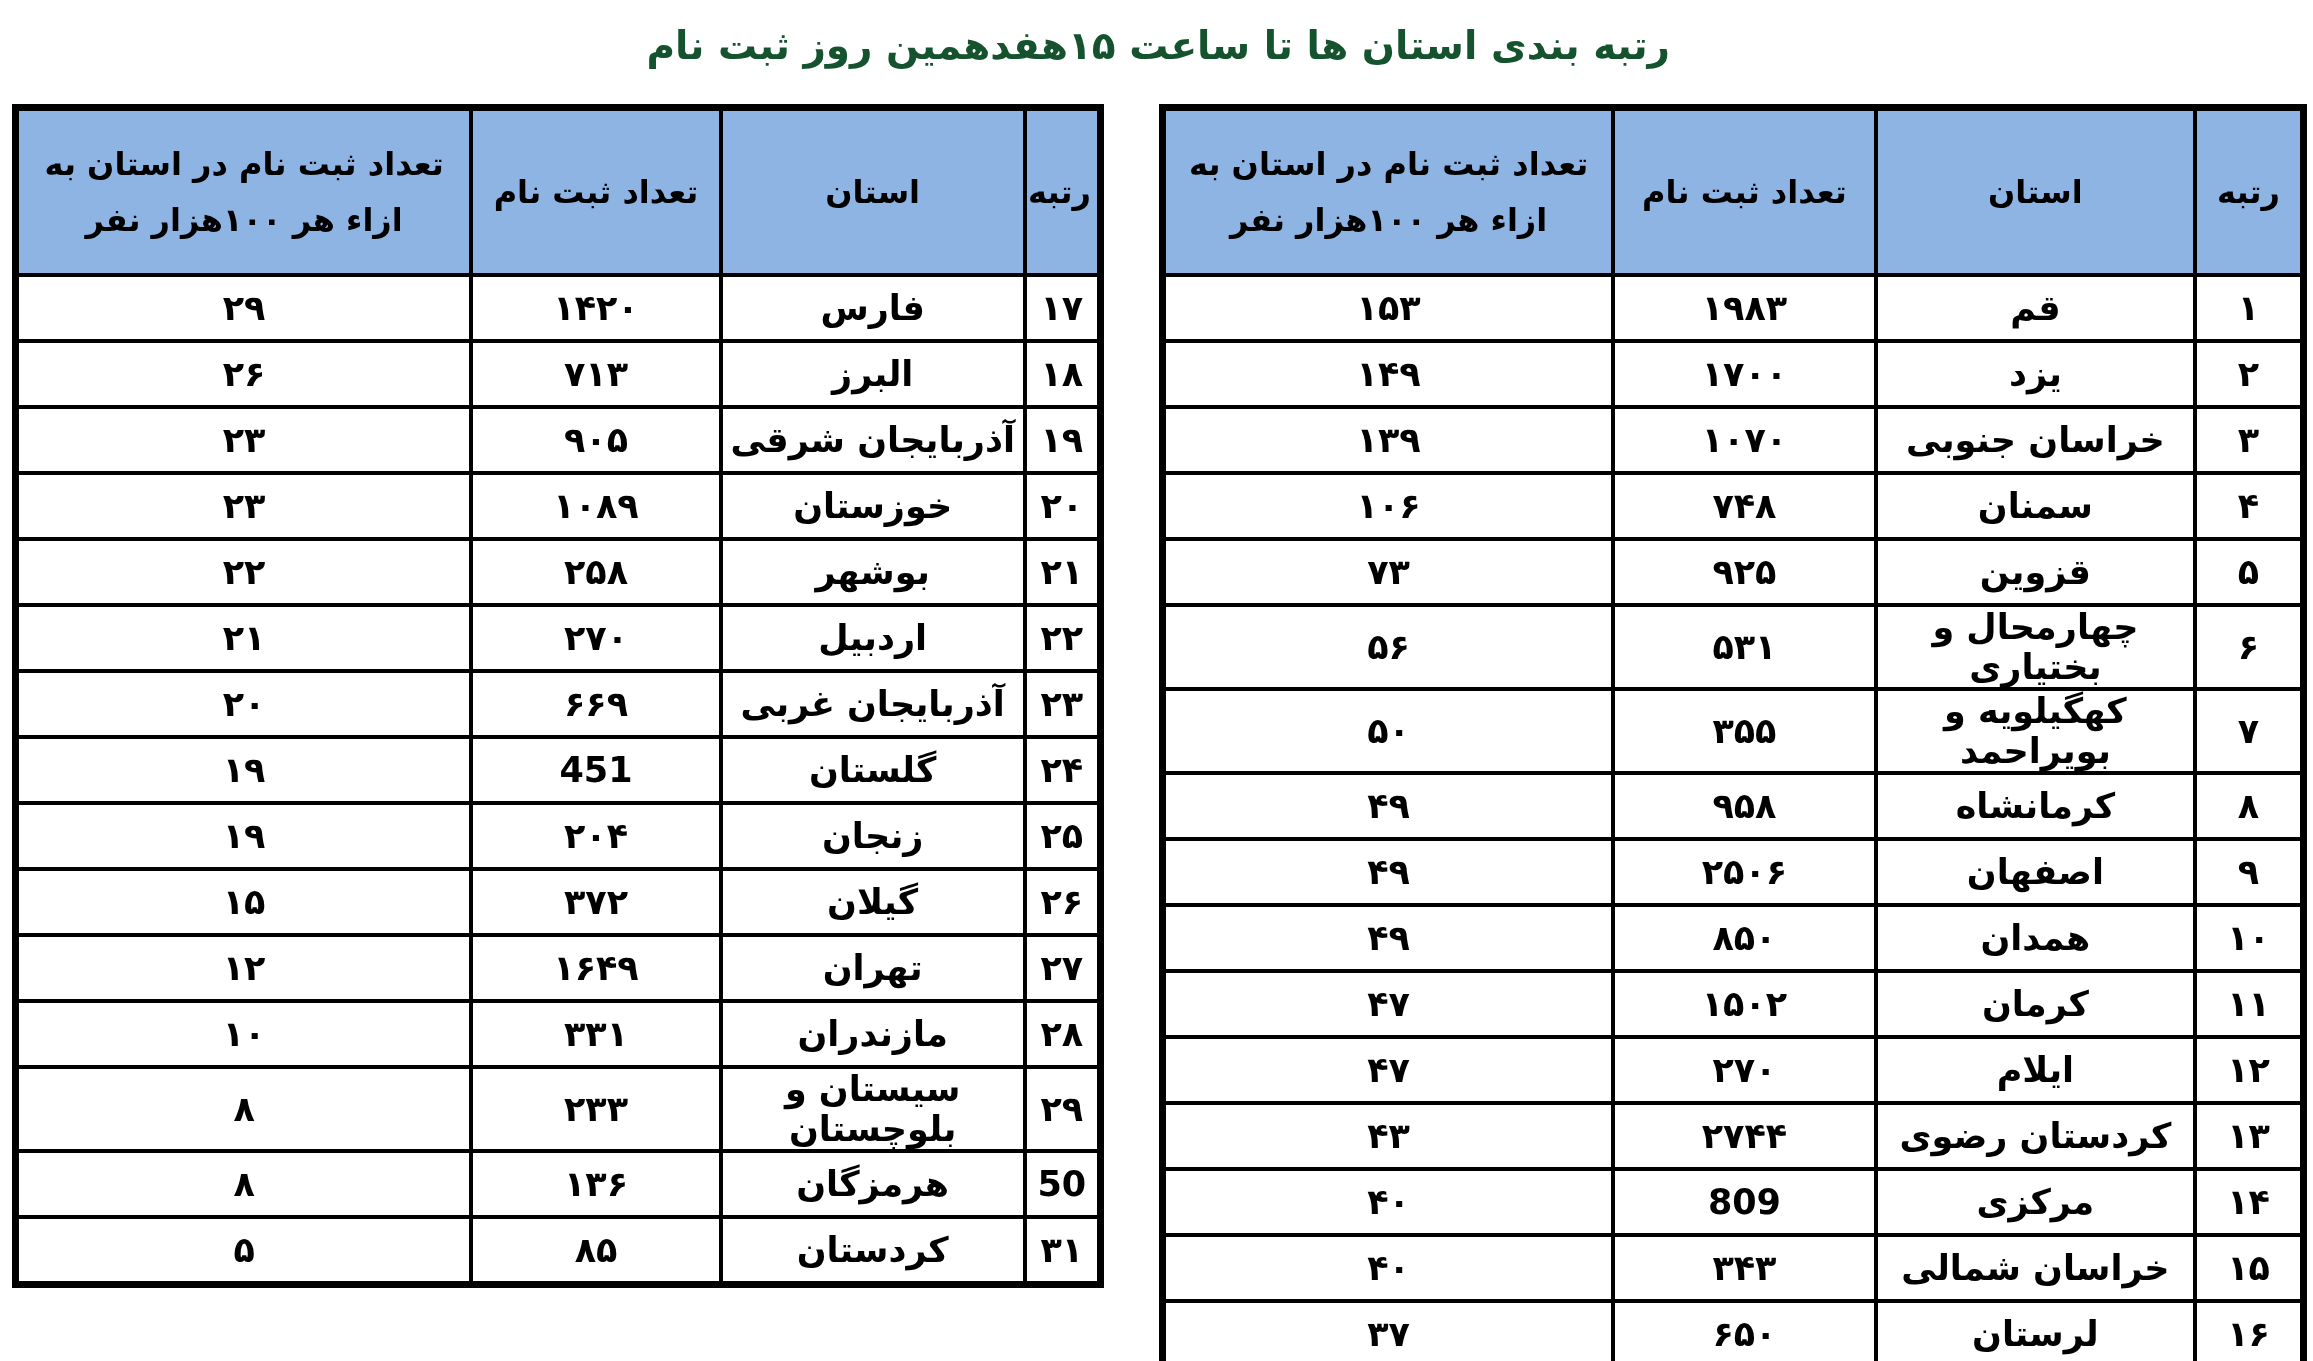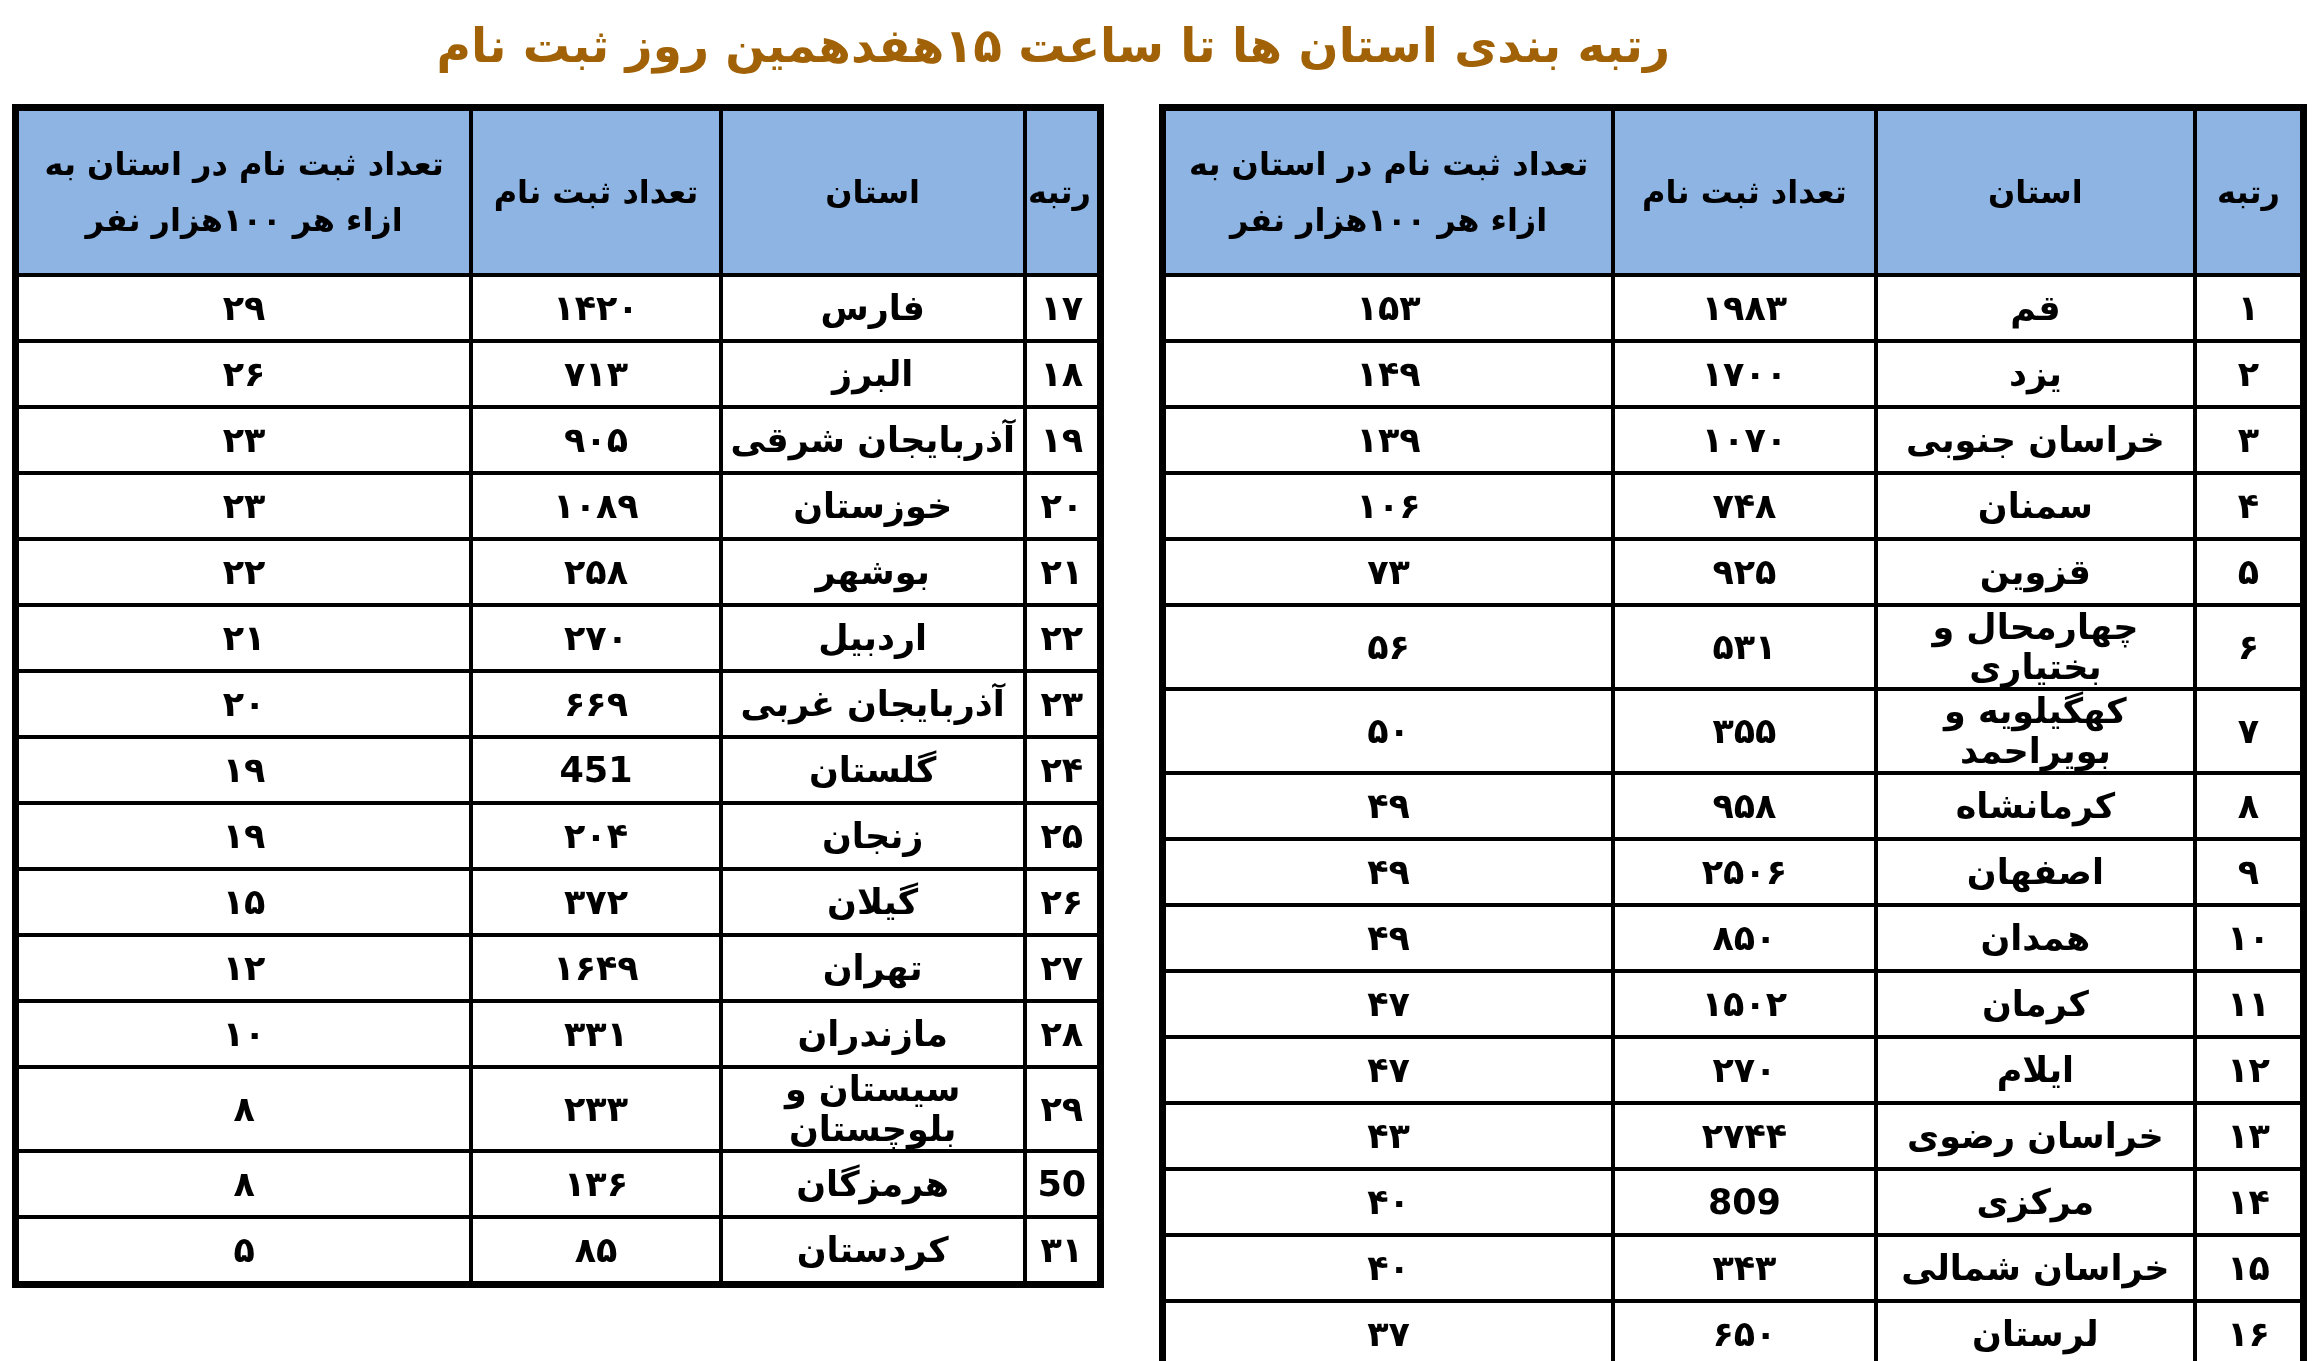--- a/index.html
+++ b/index.html
@@ -15,23 +15,23 @@
     background:#ffffff;
     overflow:hidden;
   }
   .page-title{
     position:absolute;
     top:6px;
     left:830px;
     width:840px;
     height:80px;
     text-align:center;
-    font-size:47px;
+    font-size:39px;
     font-weight:bold;
-    color:#a16207;
+    color:#14532d;
     white-space:nowrap;
     line-height:80px;
   }
   .tbl-wrap{position:absolute; top:104px;}
   .tbl-wrap.left-table{left:12px; width:1092px;}
   .tbl-wrap.right-table{left:1159px; width:1148px;}
   table.rank-table{
     width:100%;
     border-collapse:collapse;
     table-layout:fixed;
@@ -152,21 +152,21 @@
             <td>۴۷</td>
           </tr>
           <tr>
             <td>۱۲</td>
             <td>ایلام</td>
             <td>۲۷۰</td>
             <td>۴۷</td>
           </tr>
           <tr>
             <td>۱۳</td>
-            <td>خراسان رضوی</td>
+            <td>کردستان رضوی</td>
             <td>۲۷۴۴</td>
             <td>۴۳</td>
           </tr>
           <tr>
             <td>۱۴</td>
             <td>مرکزی</td>
             <td>809</td>
             <td>۴۰</td>
           </tr>
           <tr>

